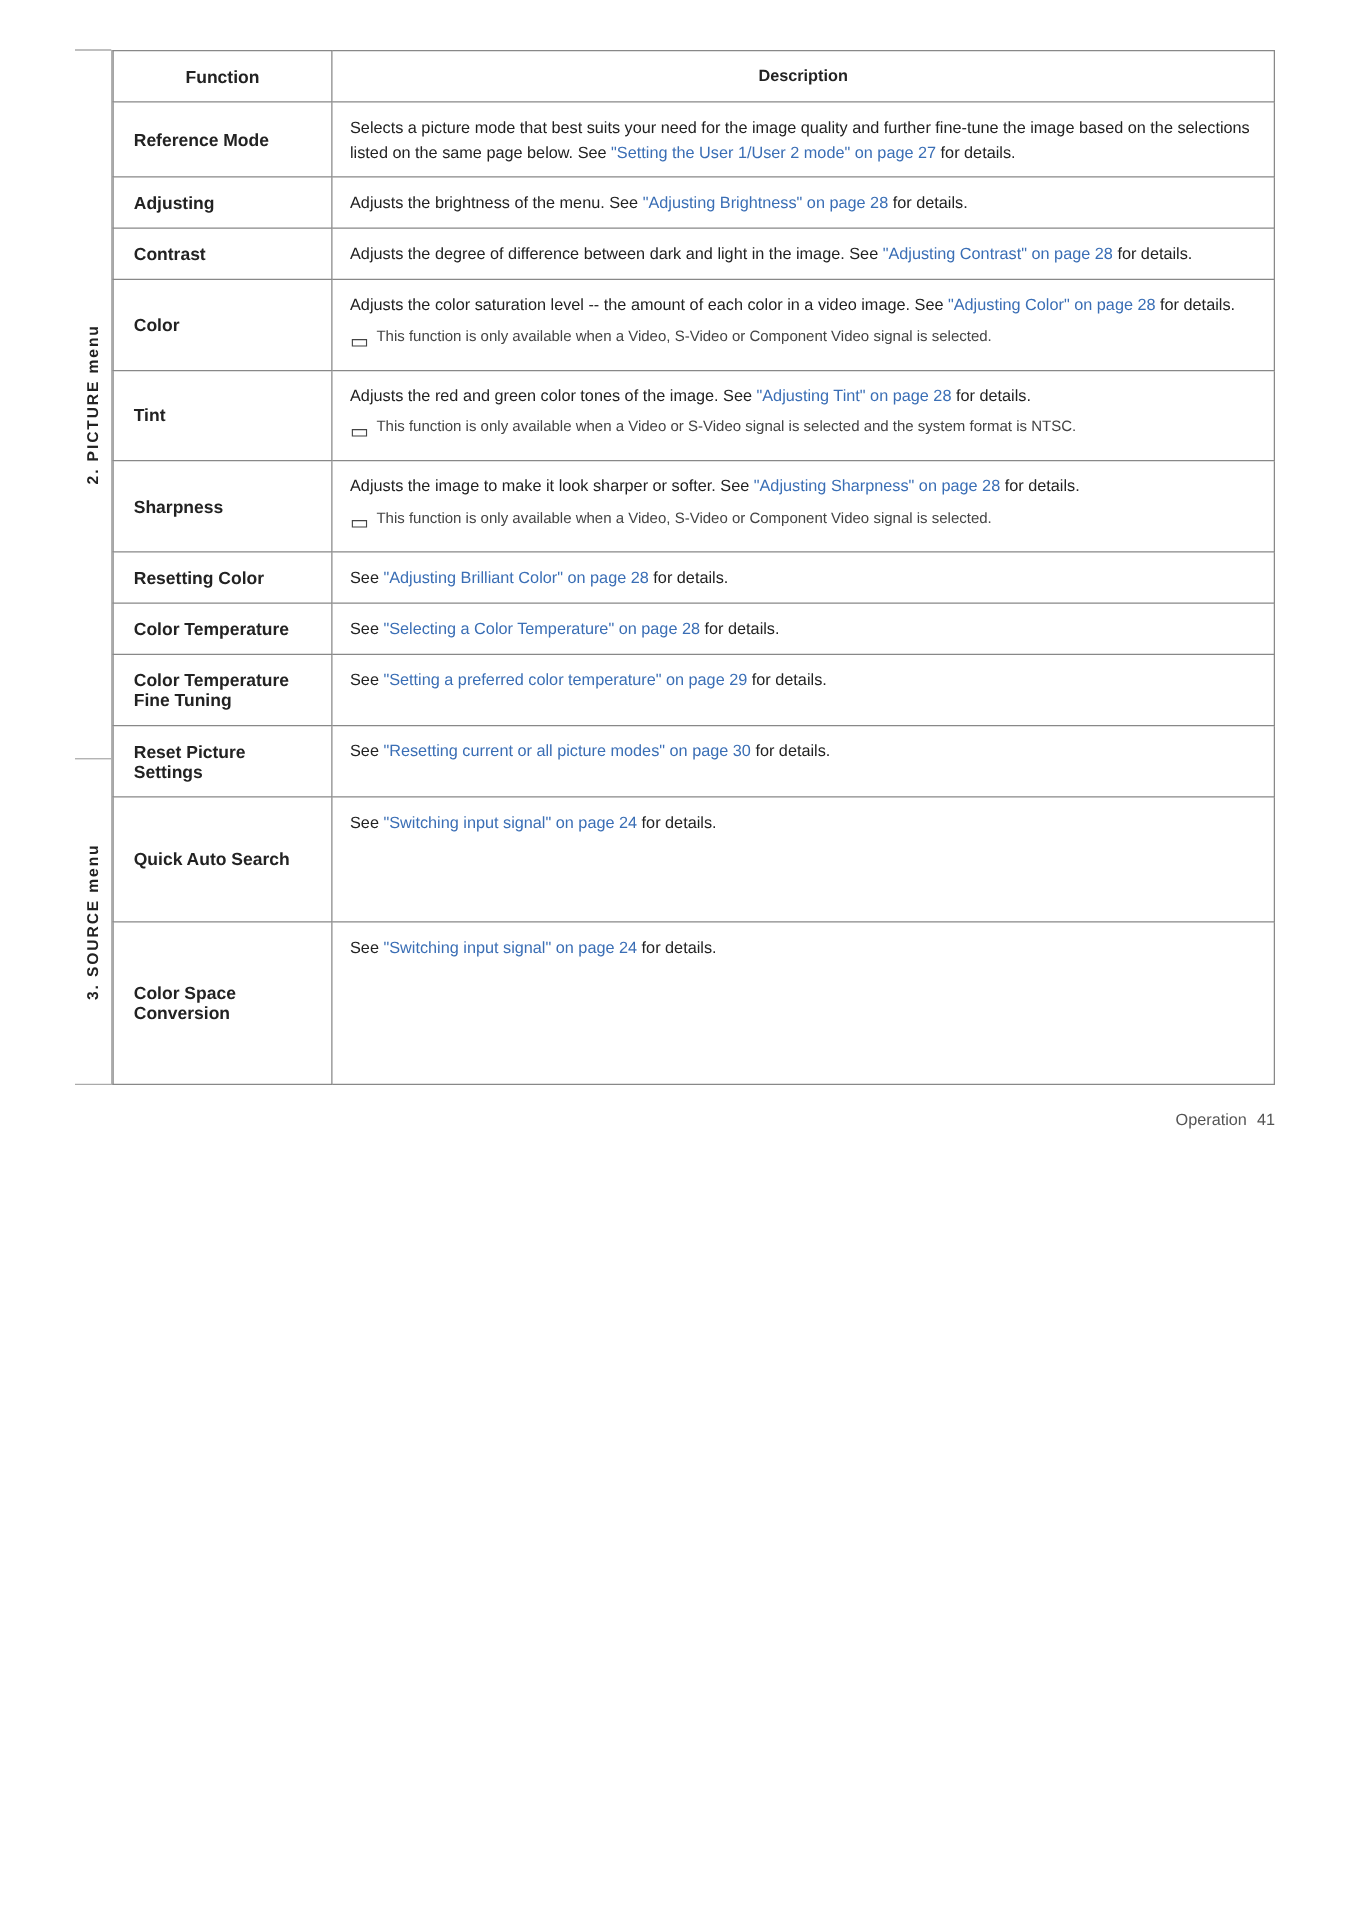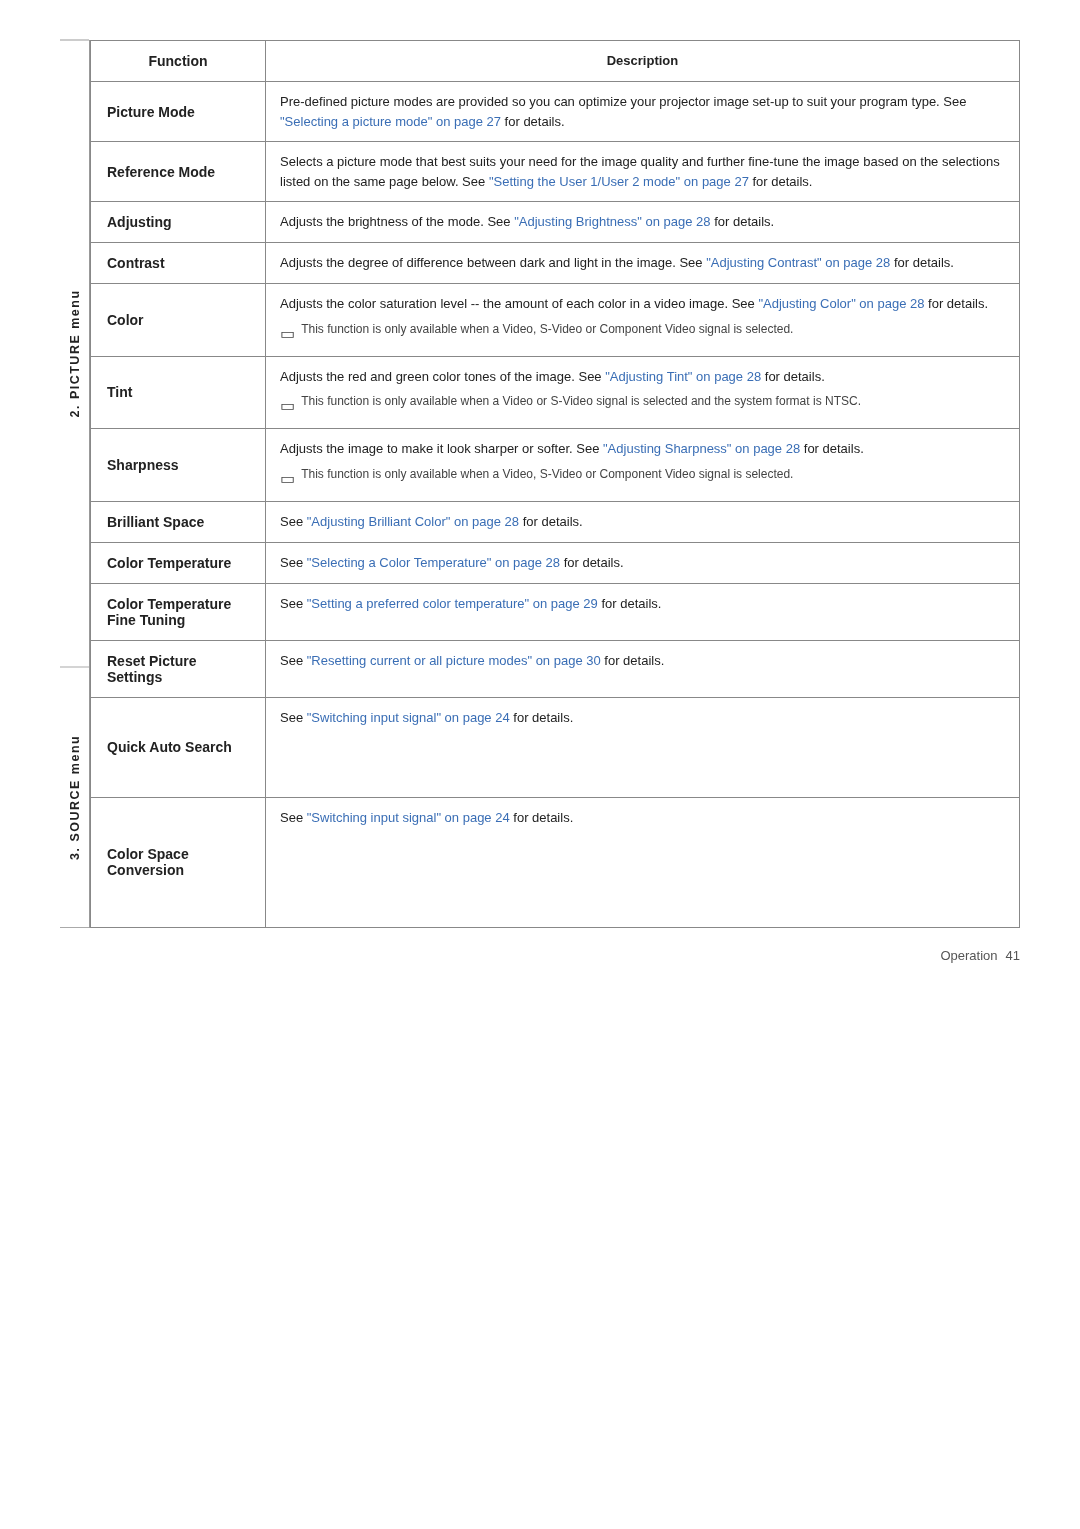--- a/index.html
+++ b/index.html
@@ -135,44 +135,36 @@
             <th class="fn-col" style="text-align:center;">
               <span>Function</span>
             </th>
             <th class="desc-col" style="text-align:center;margin-top:32px;">
               <span>Description</span>
             </th>
           </tr>
         </thead>
         <tbody>
 
-          <tr>
-            <td class="fn-col">
-              <span>Picture Mode</span>
-            </td>
-            <td class="desc-col">
-              <span>Pre-defined picture modes are provided so you can optimize your projector image set-up to suit your program type. See </span><a class="link">"Selecting a picture mode" on page 27</a><span> for details.</span>
-            </td>
-          </tr>
 
           <tr>
             <td class="fn-col">
               <span>Reference Mode</span>
             </td>
             <td class="desc-col">
               <span>Selects a picture mode that best suits your need for the image quality and further fine-tune the image based on the selections listed on the same page below. See </span><a class="link">"Setting the User 1/User 2 mode" on page 27</a><span> for details.</span>
             </td>
           </tr>
 
           <tr>
             <td class="fn-col">
               <span>Adjusting</span>
             </td>
             <td class="desc-col">
-              <span>Adjusts the brightness of the mode. See </span><a class="link">"Adjusting Brightness" on page 28</a><span> for details.</span>
+              <span>Adjusts the brightness of the menu. See </span><a class="link">"Adjusting Brightness" on page 28</a><span> for details.</span>
             </td>
           </tr>
 
           <tr>
             <td class="fn-col">
               <span>Contrast</span>
             </td>
             <td class="desc-col">
               <span>Adjusts the degree of difference between dark and light in the image. See </span><a class="link">"Adjusting Contrast" on page 28</a><span> for details.</span>
             </td>
@@ -212,21 +204,21 @@
               <span>Adjusts the image to make it look sharper or softer. See </span><a class="link">"Adjusting Sharpness" on page 28</a><span> for details.</span>
               <div class="note-block">
                 <span class="note-icon">▭</span>
                 <span>This function is only available when a Video, S-Video or Component Video signal is selected.</span>
               </div>
             </td>
           </tr>
 
           <tr>
             <td class="fn-col">
-              <span>Brilliant Space</span>
+              <span>Resetting Color</span>
             </td>
             <td class="desc-col">
               <span>See </span><a class="link">"Adjusting Brilliant Color" on page 28</a><span> for details.</span>
             </td>
           </tr>
 
           <tr>
             <td class="fn-col">
               <span>Color Temperature</span>
             </td>

